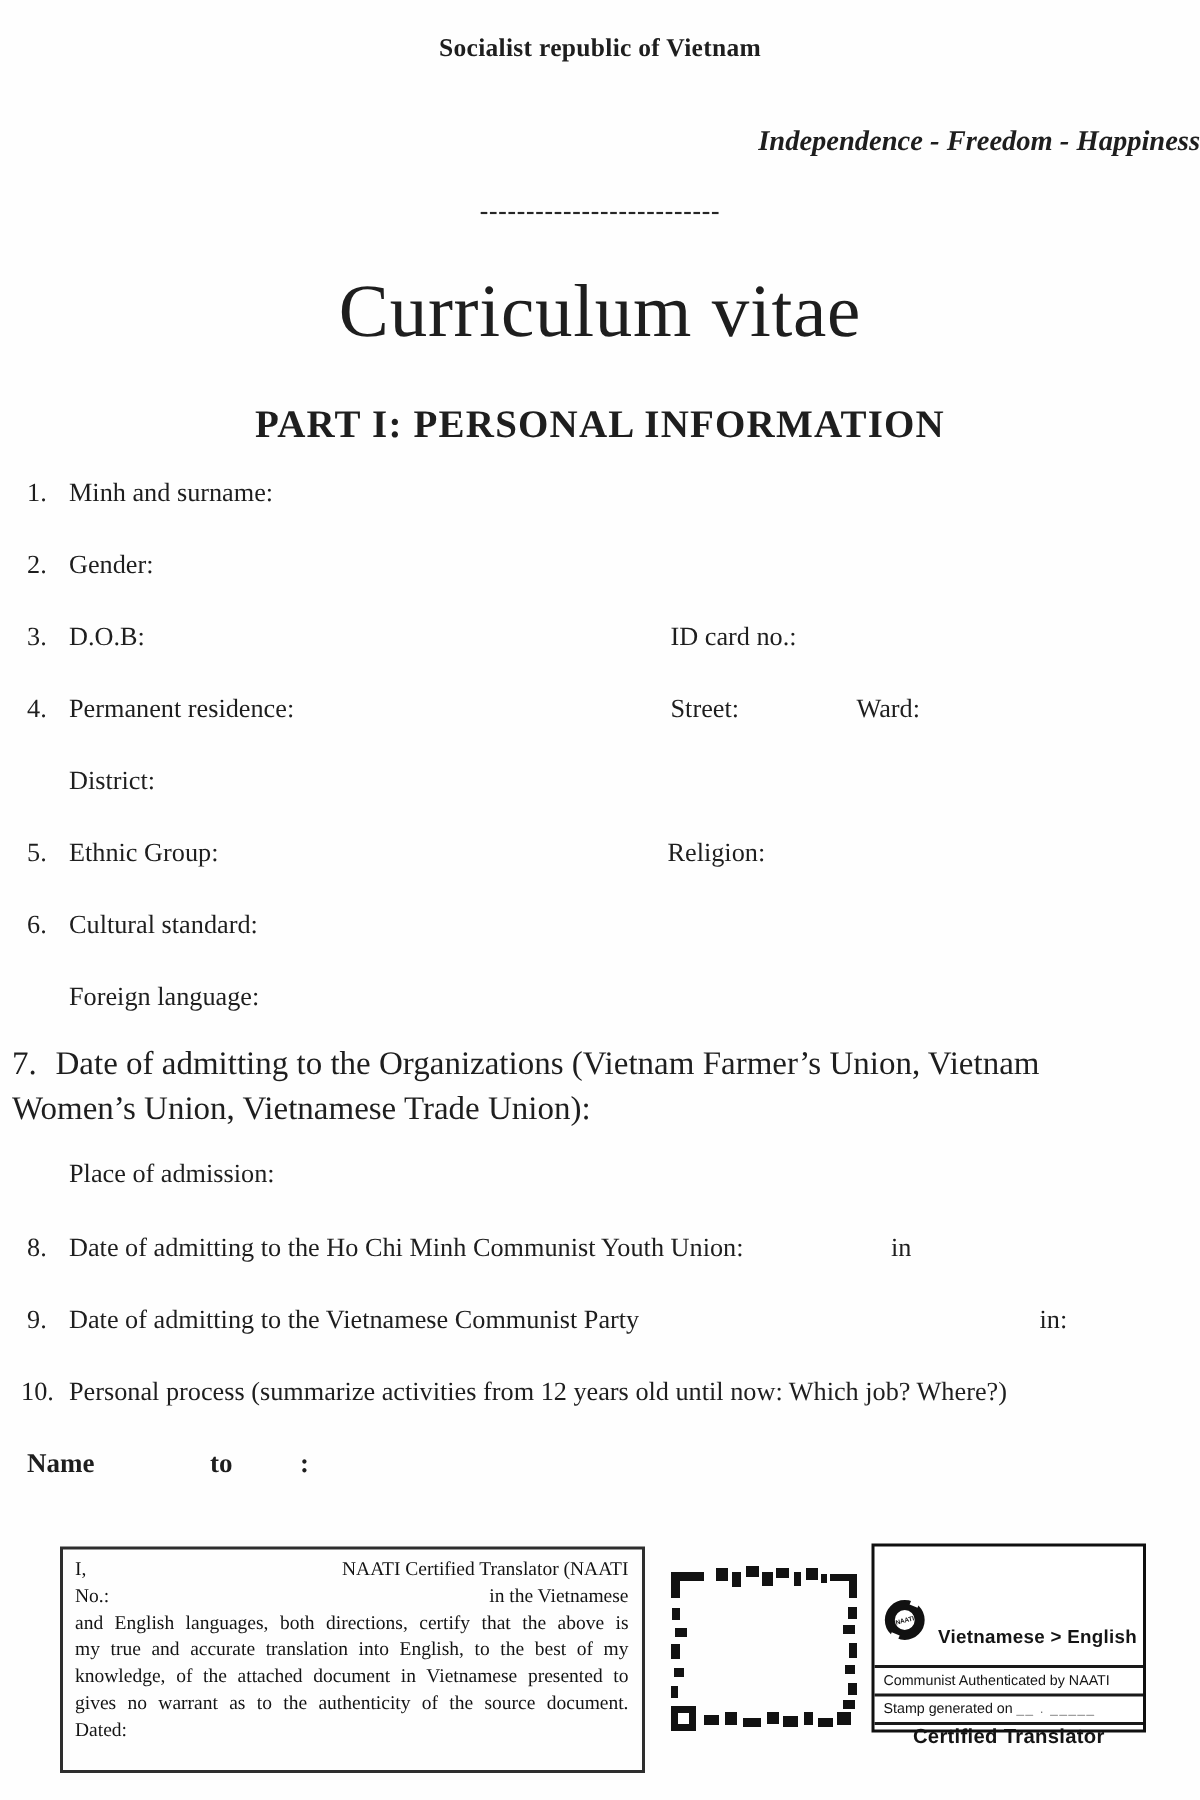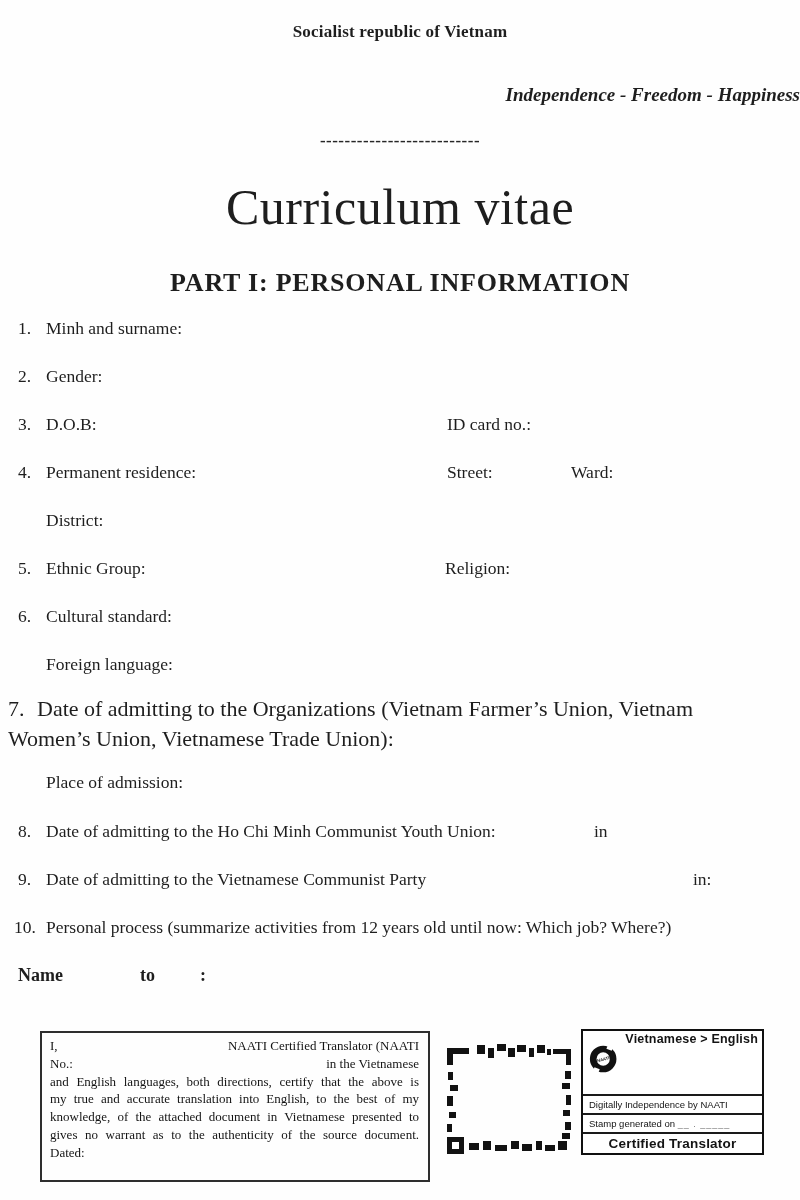--- a/index.html
+++ b/index.html
@@ -31,21 +31,21 @@
   .just{text-align:justify;text-align-last:justify;white-space:nowrap;}
   
   .qr{position:absolute;left:445px;top:1042px;}
   
   .stamp{
     position:absolute;left:581px;top:1029px;width:183px;height:126px;
     border:2px solid #101010;box-sizing:border-box;background:#fff;
     font-family:"Liberation Sans","DejaVu Sans",sans-serif;color:#141414;
     display:flex;flex-direction:column;
   }
-  .stamp-top{flex:0 0 59px;display:flex;align-items:flex-start;padding:1px 4px 3px 5px;position:relative;}
+  .stamp-top{flex:0 0 59px;display:flex;align-items:flex-end;padding:17px 4px 3px 5px;position:relative;}
   .lang{font-weight:bold;font-size:12.5px;margin-left:7px;margin-bottom:9px;white-space:nowrap;letter-spacing:.2px;}
   .srow{border-top:2px solid #1a1a1a;font-size:9.5px;padding:3px 4px 3px 6px;white-space:nowrap;}
   .redact{color:#777;font-size:9px;letter-spacing:1px;}
   .scert{border-top:2px solid #1a1a1a;font-weight:bold;font-size:13.5px;text-align:center;
          flex:1;display:flex;align-items:center;justify-content:center;letter-spacing:.2px;}
 </style>
 </head>
 <body>
 
 <div class="page">
@@ -195,21 +195,21 @@
   <div class="stamp">
     <div class="stamp-top">
       <svg width="54" height="54" viewBox="0 0 64 64">
         <circle cx="32" cy="32" r="21" fill="none" stroke="#111" stroke-width="14"></circle>
         <rect x="41" y="0" width="12" height="13" fill="#fff" transform="rotate(22 47 6)"></rect>
         <rect x="11" y="51" width="12" height="13" fill="#fff" transform="rotate(22 17 57)"></rect>
         <text x="32" y="35.5" text-anchor="middle" font-family="Liberation Sans, DejaVu Sans, sans-serif" font-size="9" font-weight="bold" fill="#111" transform="rotate(-14 32 32)">NAATI</text>
       </svg>
       <div class="lang">Vietnamese &gt; English</div>
     </div>
-    <div class="srow">Digitally Independence by NAATI</div>
+    <div class="srow">Communist Authenticated by NAATI</div>
     <div class="srow">
       <span>Stamp generated on</span>
       <span class="redact">__ . _____</span>
     </div>
     <div class="scert">Certified Translator</div>
   </div>
 
 </div>
 
 </body></html>

